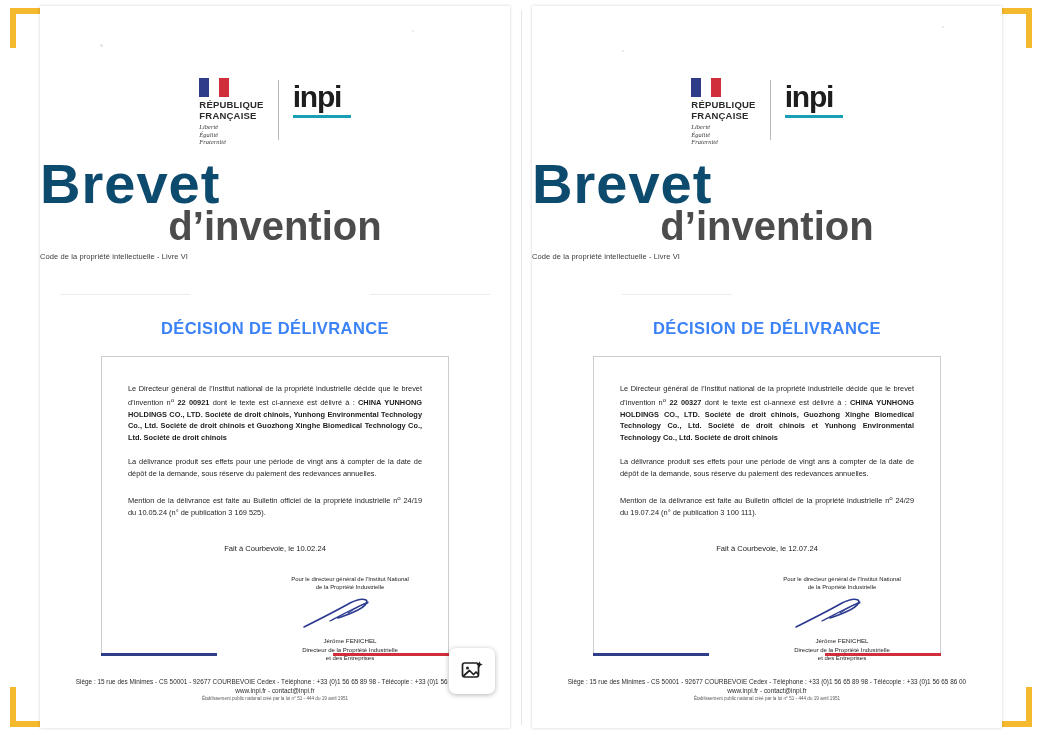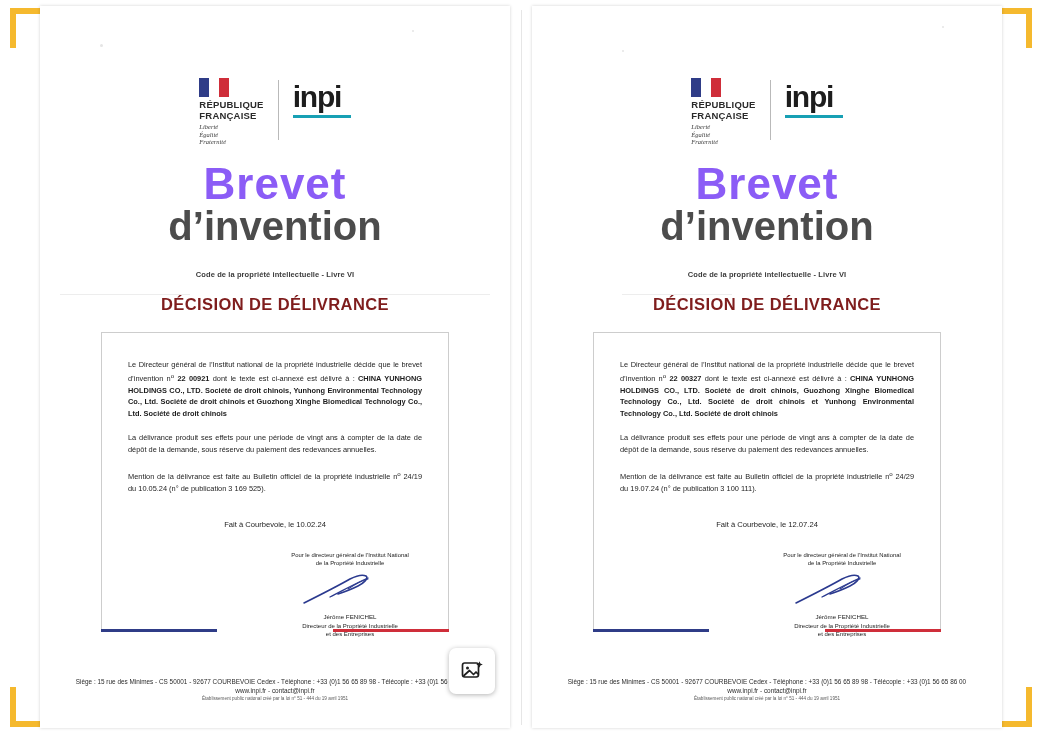--- a/index.html
+++ b/index.html
@@ -130,51 +130,50 @@
   .inpi-bar {
     margin-top: 3px;
     height: 3px;
     width: 58px;
     background: #17a0b4;
   }
 
   
   .brevet {
     margin-top: 16px;
-    text-align: center;
-    font-size: 44px;
+    text-align: left;
+    font-size: 56px;
     font-weight: bold;
     letter-spacing: 1px;
-    color: #8b5cf6;
+    color: #0c4a6e;
     line-height: 44px;
   }
   .dinvention {
     margin-top: -2px;
     text-align: center;
     font-size: 40px;
     font-weight: bold;
     color: #4c4c4c;
     line-height: 44px;
   }
   .code-line {
-    margin-top: 22px;
-    text-align: center;
+    margin-top: 4px;
     font-size: 7.5px;
-    font-weight: bold;
+    font-weight: normal;
     color: #3a3a3a;
     letter-spacing: .1px;
   }
 
   
   .decision {
-    margin-top: 16px;
+    margin-top: 58px;
     text-align: center;
     font-size: 16.5px;
     font-weight: bold;
-    color: #7f1d1d;
+    color: #3b82f6;
     letter-spacing: .4px;
   }
 
   
   .box {
     position: relative;
     margin: 18px auto 0;
     width: 348px;
     height: 300px;
     border: 1px solid #cdcdcd;

